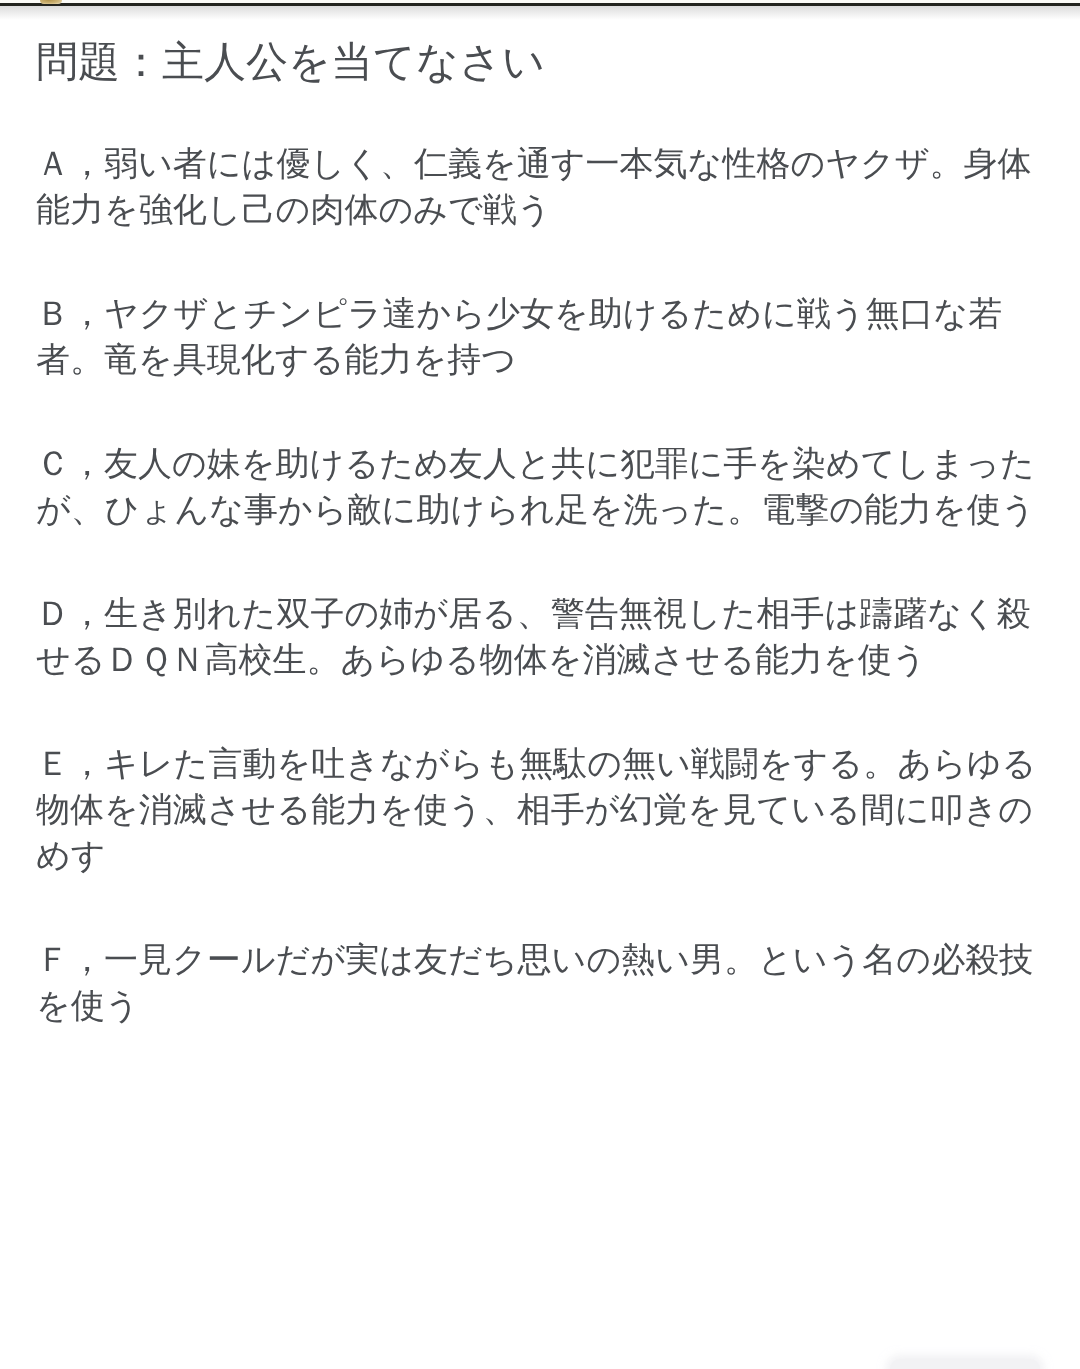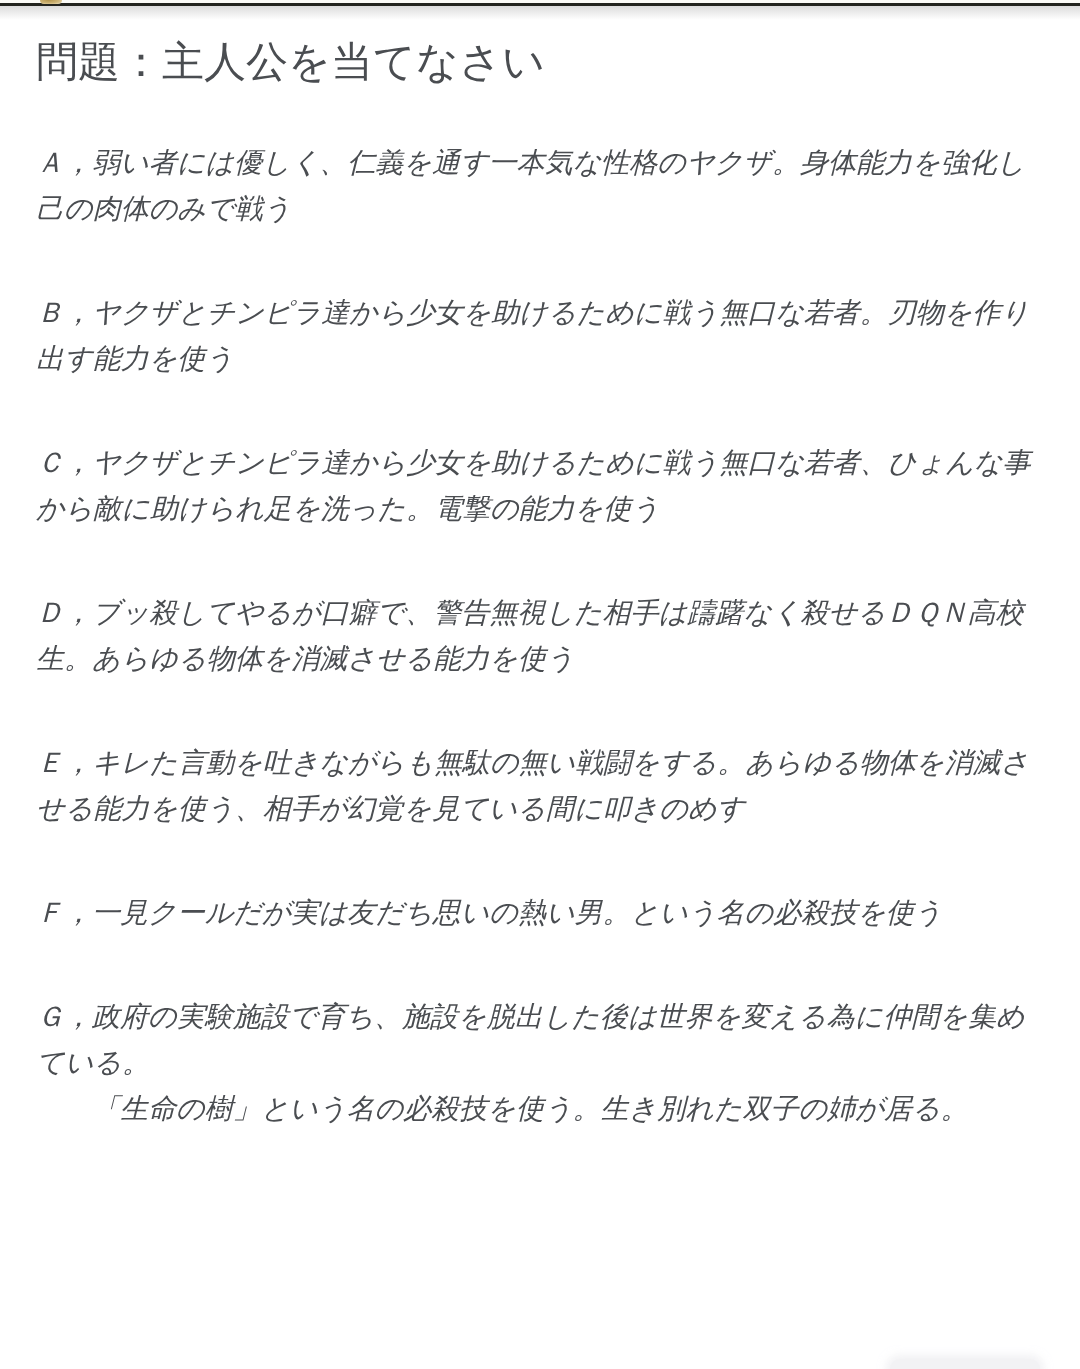--- a/index.html
+++ b/index.html
@@ -49,27 +49,26 @@
     padding: 16px 30px 0 36px;
   }
   .quiz-title {
     font-size: 42px;
     font-weight: 400;
     line-height: 48px;
     margin: 0 0 54px 0;
     white-space: pre-wrap;
   }
   .option-text {
-    font-size: 28px;
+    font-size: 34px;
     line-height: 46px;
     margin: 0 4px 58px 0;
     white-space: pre-wrap;
     word-break: normal;
     overflow-wrap: break-word;
-    font-style: italic;
   }
   .option-text:last-child { margin-bottom: 0; }
 
   
   .bottom-right-ghost {
     position: absolute;
     right: 40px;
     bottom: -10px;
     width: 150px;
     height: 20px;
@@ -83,27 +82,25 @@
 
 <div class="top-chrome">
   <div class="gold-fragment"></div>
 </div>
 
 <div class="content">
   <h1 class="quiz-title">問題：主人公を当てなさい</h1>
 
   <p class="option-text">Ａ，弱い者には優しく、仁義を通す一本気な性格のヤクザ。身体能力を強化し己の肉体のみで戦う</p>
 
-  <p class="option-text">Ｂ，ヤクザとチンピラ達から少女を助けるために戦う無口な若者。刃物を作り出す能力を使う</p>
+  <p class="option-text">Ｂ，ヤクザとチンピラ達から少女を助けるために戦う無口な若者。竜を具現化する能力を持つ</p>
 
-  <p class="option-text">Ｃ，ヤクザとチンピラ達から少女を助けるために戦う無口な若者、ひょんな事から敵に助けられ足を洗った。電撃の能力を使う</p>
+  <p class="option-text">Ｃ，友人の妹を助けるため友人と共に犯罪に手を染めてしまったが、ひょんな事から敵に助けられ足を洗った。電撃の能力を使う</p>
 
-  <p class="option-text">Ｄ，ブッ殺してやるが口癖で、警告無視した相手は躊躇なく殺せるＤＱＮ高校生。あらゆる物体を消滅させる能力を使う</p>
+  <p class="option-text">Ｄ，生き別れた双子の姉が居る、警告無視した相手は躊躇なく殺せるＤＱＮ高校生。あらゆる物体を消滅させる能力を使う</p>
 
   <p class="option-text">Ｅ，キレた言動を吐きながらも無駄の無い戦闘をする。あらゆる物体を消滅させる能力を使う、相手が幻覚を見ている間に叩きのめす</p>
 
   <p class="option-text">Ｆ，一見クールだが実は友だち思いの熱い男。という名の必殺技を使う</p>
 
-  <p class="option-text">Ｇ，政府の実験施設で育ち、施設を脱出した後は世界を変える為に仲間を集めている。
-　　「生命の樹」という名の必殺技を使う。生き別れた双子の姉が居る。</p>
 </div>
 
 <div class="bottom-right-ghost"></div>
 
 </body></html>

